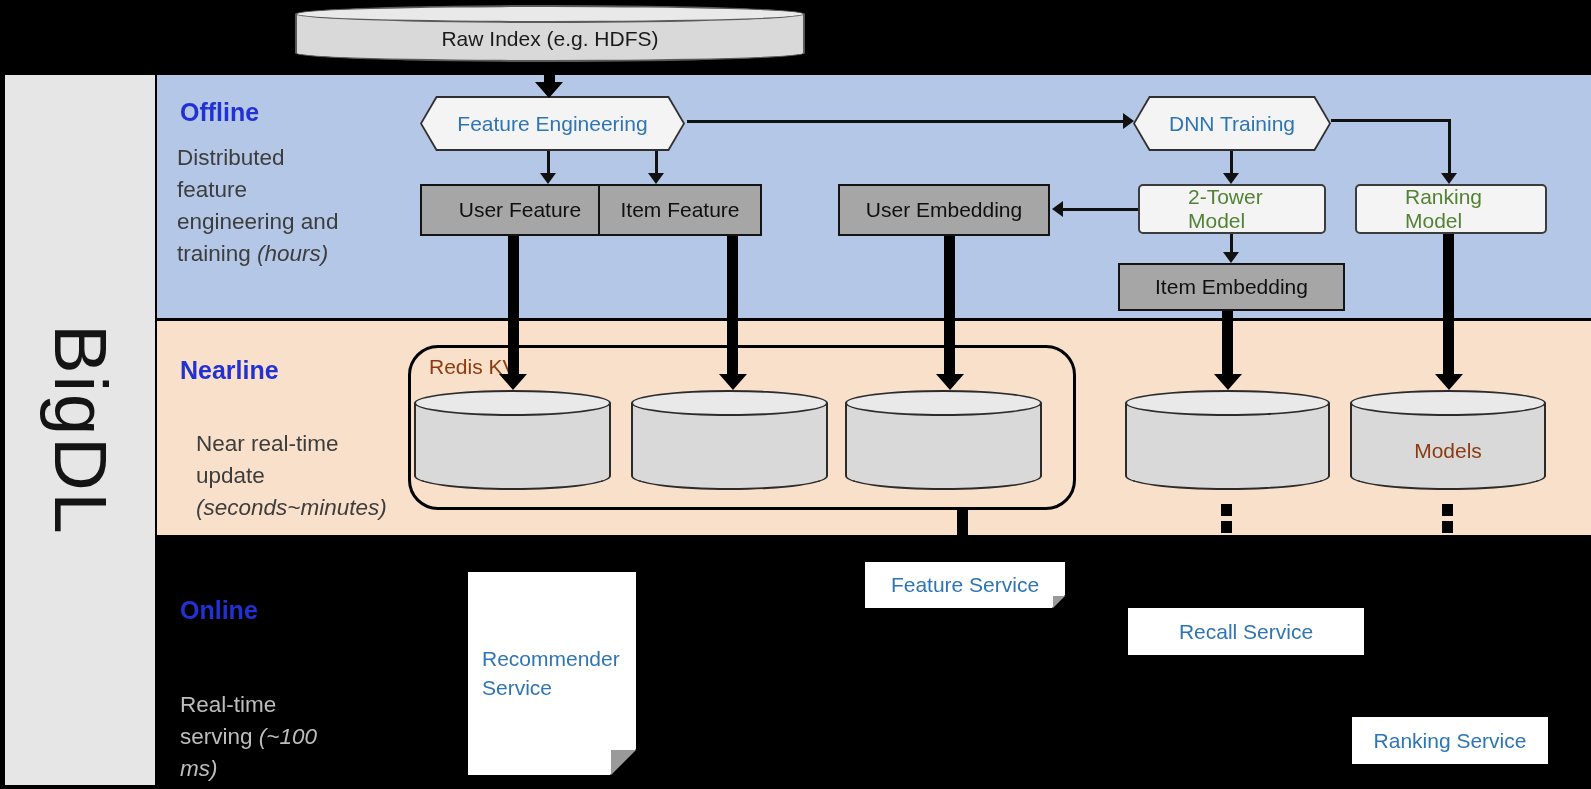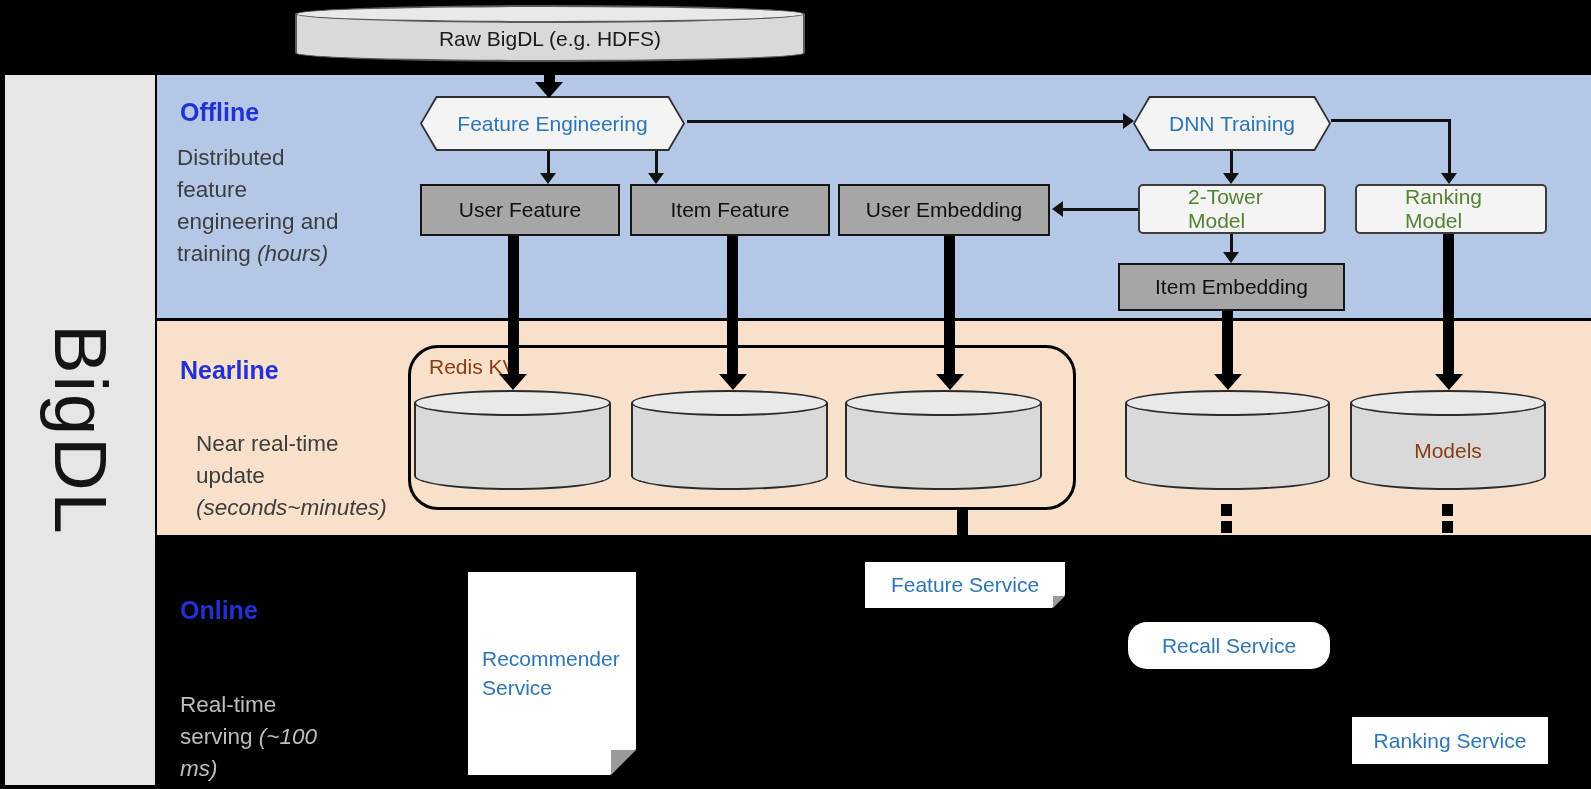--- a/index.html
+++ b/index.html
@@ -110,21 +110,21 @@
 <div class="abs band-offline" style="left:157px;top:75px;width:1434px;height:246px;"></div>
 <div class="abs band-nearline" style="left:157px;top:321px;width:1434px;height:214px;"></div>
 
 <div class="abs sidebar" style="left:5px;top:75px;width:150px;height:710px;">
   <div class="brand">BigDL</div>
 </div>
 
 <div class="abs cyl-flat" style="left:295px;top:5px;width:510px;height:57px;">
   <div class="cyl-top"></div>
   <div class="cyl-body"></div>
-  <div class="cyl-label">Raw BigDL (e.g. HDFS)</div>
+  <div class="cyl-label">Raw Index (e.g. HDFS)</div>
 </div>
 
 <div class="abs redis-frame" style="left:408px;top:345px;width:668px;height:165px;">
   <div class="redis-tag">Redis KV</div>
 </div>
 
 <div class="abs" style="left:414px;top:390px;width:197px;height:100px;">
   <div class="cyl-top"></div>
   <div class="cyl-body"></div>
 </div>
@@ -148,21 +148,21 @@
 
 <div class="abs" style="left:420px;top:96px;width:265px;height:55px;">
   <div class="hex-outer"></div>
   <div class="hex-inner blue">Feature Engineering</div>
 </div>
 <div class="abs" style="left:1133px;top:96px;width:198px;height:55px;">
   <div class="hex-outer"></div>
   <div class="hex-inner blue">DNN Training</div>
 </div>
 <div class="abs box-dark" style="left:420px;top:184px;width:200px;height:52px;">User Feature</div>
-<div class="abs box-dark" style="left:630px;top:184px;width:200px;height:52px;">Item Feature</div>
+<div class="abs box-dark" style="left:598px;top:184px;width:164px;height:52px;">Item Feature</div>
 <div class="abs box-dark" style="left:838px;top:184px;width:212px;height:52px;">User Embedding</div>
 <div class="abs box-light green" style="left:1138px;top:184px;width:188px;height:50px;">2-Tower Model</div>
 <div class="abs box-light green" style="left:1355px;top:184px;width:192px;height:50px;">Ranking Model</div>
 <div class="abs box-dark" style="left:1118px;top:263px;width:227px;height:48px;">Item Embedding</div>
 
 <div class="vline" style="left:547px;top:151px;height:23px;"></div>
 <div class="head-down" style="left:540px;top:173px;"></div>
 
 <div class="vline" style="left:655px;top:151px;height:23px;"></div>
 <div class="head-down" style="left:648px;top:173px;"></div>
@@ -204,21 +204,21 @@
 <div class="tshaft" style="left:957px;top:510px;height:36px;"></div>
 <div class="thead-down" style="left:949px;top:546px;"></div>
 
 <div class="dot" style="left:1221px;top:504px;"></div>
 <div class="dot" style="left:1221px;top:521px;"></div>
 <div class="dot" style="left:1442px;top:504px;"></div>
 <div class="dot" style="left:1442px;top:521px;"></div>
 
 <div class="abs service fold-sm" style="left:865px;top:562px;width:200px;height:46px;">Feature Service</div>
 <div class="abs service fold-lg" style="left:468px;top:572px;width:168px;height:203px;padding:0 14px;line-height:1.35;">Recommender Service</div>
-<div class="abs service" style="left:1128px;top:622px;width:202px;height:47px;border-radius:19px;">Recall Service</div>
+<div class="abs service" style="left:1128px;top:608px;width:236px;height:47px;">Recall Service</div>
 <div class="abs service" style="left:1352px;top:717px;width:196px;height:47px;">Ranking Service</div>
 
 <div class="abs band-title" style="left:180px;top:98px;">Offline</div>
 <div class="abs band-desc" style="left:177px;top:142px;width:178px;">
   <span>Distributed feature engineering and training</span>
   <i>(hours)</i>
 </div>
 
 <div class="abs band-title" style="left:180px;top:356px;">Nearline</div>
 <div class="abs band-desc" style="left:196px;top:400px;width:200px;margin-top:28px;">

